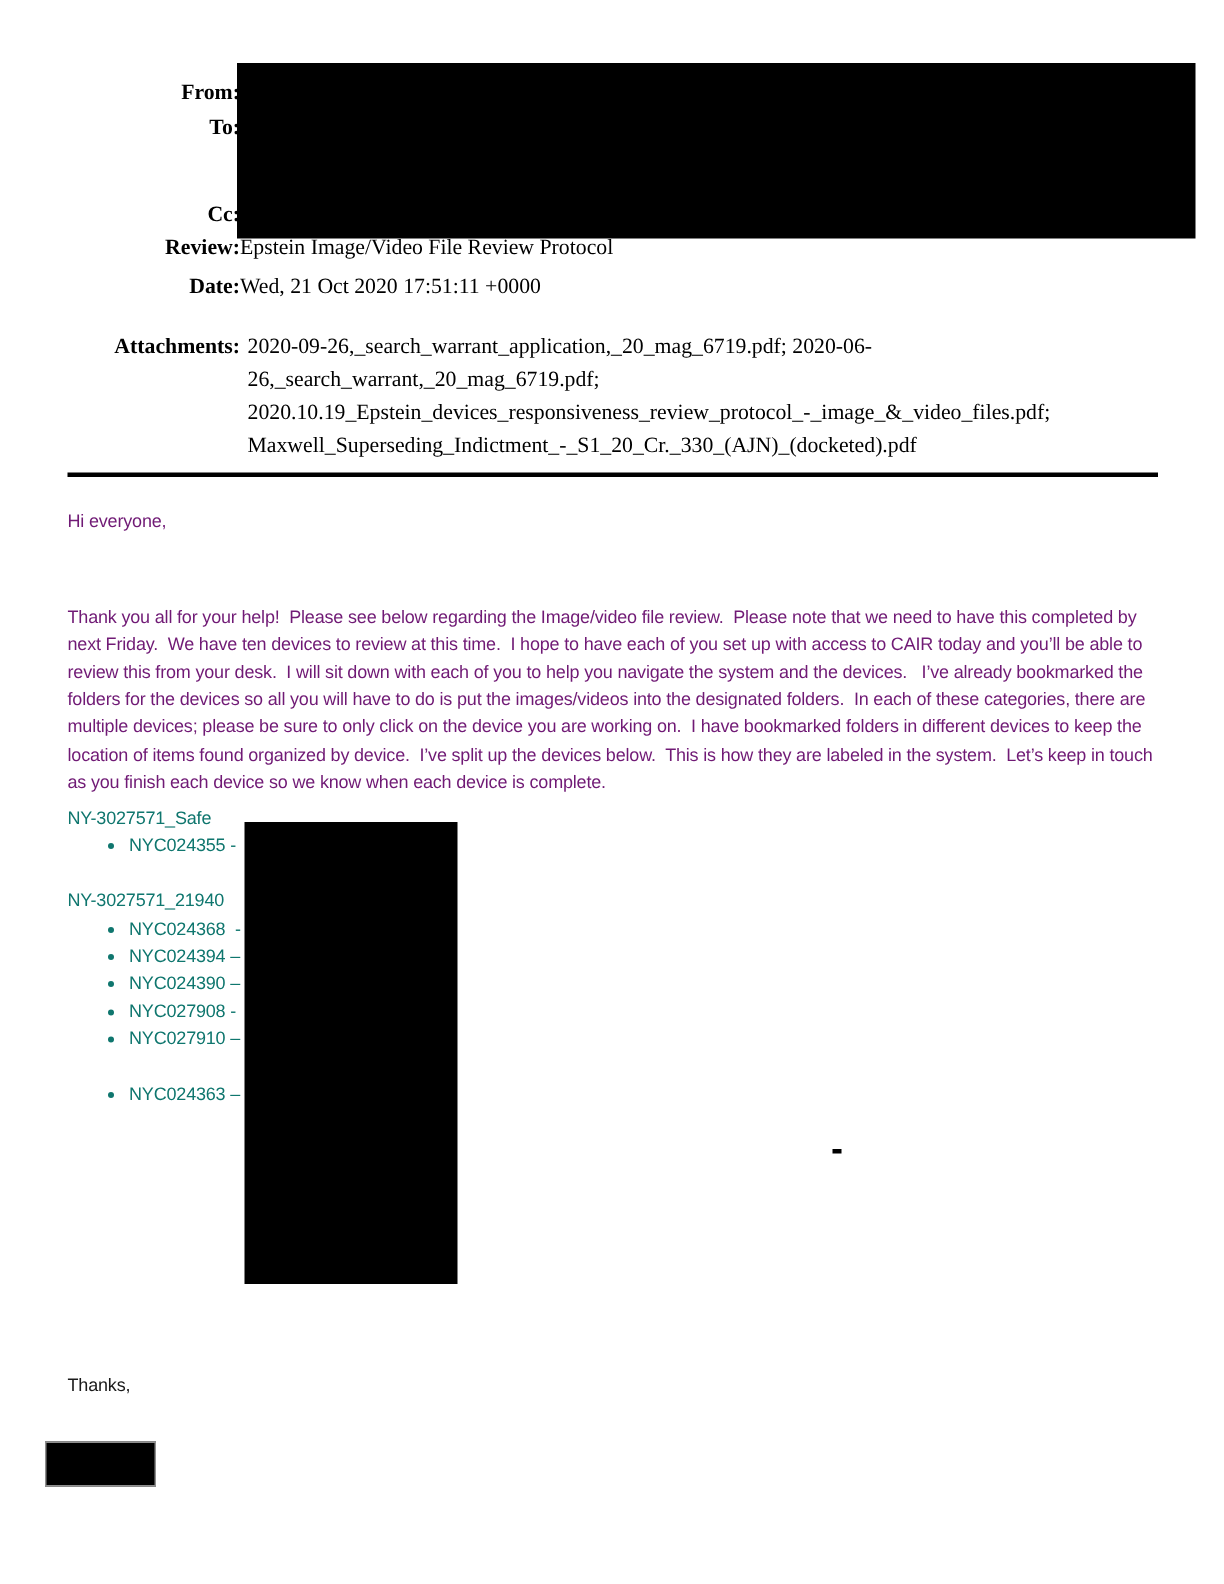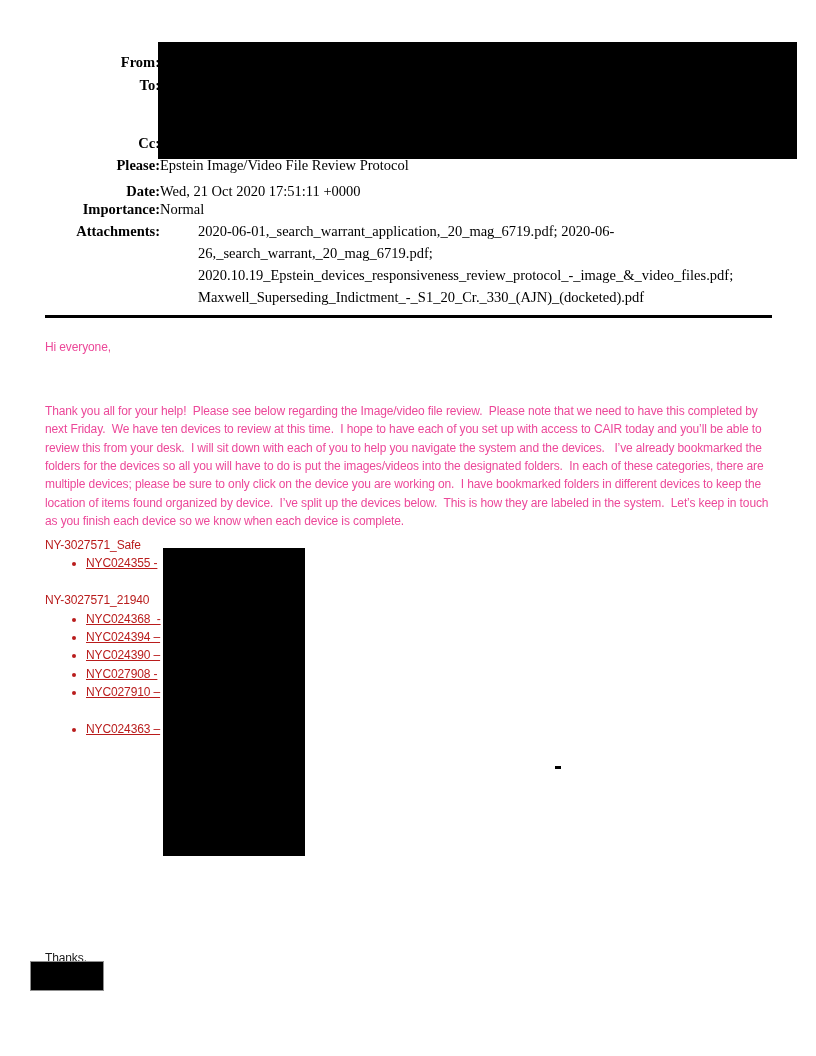--- a/index.html
+++ b/index.html
@@ -34,93 +34,89 @@
   .hvalue { margin-left: 0; white-space: nowrap; }
   .attach-lines { margin-left: 5px; }
   .attach-line { line-height: 22px; white-space: nowrap; }
 
   .row-from        { top: 51px; }
   .row-to          { top: 74px; }
   .row-cc          { top: 132px; }
   .row-subject     { top: 154px; }
   .row-date        { top: 180px; }
   .row-importance  { top: 198px; }
-  .row-attachments { top: 220px; gap: 33px; }
+  .row-attachments { top: 220px; }
 
   
   .redaction { position: absolute; background: #000000; }
   .header-redaction    { left: 158px; top: 42px;  width: 639px; height: 117px; }
   .device-redaction    { left: 163px; top: 548px; width: 142px; height: 308px; z-index: 5; }
   .signature-redaction { left: 30px;  top: 961px; width: 72px;  height: 28px;  border: 1px solid #8f8f8f; z-index: 6; }
   .stray-dash { position: absolute; left: 555px; top: 766px; width: 6px; height: 3px; background: #000000; }
 
   
   .rule { position: absolute; left: 45px; top: 315px; width: 727px; height: 3px; background: #000000; }
 
   
   .para {
     position: absolute;
     left: 45px;
     width: 729px;
     font-size: 12px;
     line-height: 18.35px;
     letter-spacing: -0.12px;
     white-space: pre-wrap;
-    color: #ec4899;
+    color: #701a75;
   }
   .greeting  { top: 338px; }
   .main-para { top: 374px; margin-top: 28px; }
   .closing   { top: 896px; }
-  .signoff   { position: absolute; left: 45px; top: 949px; font-size: 12px; line-height: 18.35px; letter-spacing: -0.12px; color: #1a1a1a; }
+  .signoff   { position: absolute; left: 45px; top: 914px; font-size: 12px; line-height: 18.35px; letter-spacing: -0.12px; color: #1a1a1a; }
 
   
   .devices {
     position: absolute;
     left: 45px;
     top: 536px;
     width: 500px;
     font-size: 12px;
     letter-spacing: -0.12px;
-    color: #b91c1c;
+    color: #0f766e;
   }
   .dev-section { margin-bottom: 18.4px; }
   .dev-title { line-height: 18.4px; white-space: pre; }
   .devices ul { margin: 0; padding-left: 41px; list-style-type: disc; }
-  .devices li { line-height: 18.4px; white-space: pre; text-decoration: underline; }
+  .devices li { line-height: 18.4px; white-space: pre; }
 </style>
 </head>
 <body>
 
 <div class="page">
 
   <div class="hrow row-from">
     <span class="hlabel">From:</span>
   </div>
   <div class="hrow row-to">
     <span class="hlabel">To:</span>
   </div>
   <div class="hrow row-cc">
     <span class="hlabel">Cc:</span>
   </div>
   <div class="hrow row-subject">
-    <span class="hlabel">Please:</span>
+    <span class="hlabel">Review:</span>
     <span class="hvalue">Epstein Image/Video File Review Protocol</span>
   </div>
   <div class="hrow row-date">
     <span class="hlabel">Date:</span>
     <span class="hvalue">Wed, 21 Oct 2020 17:51:11 +0000</span>
   </div>
-  <div class="hrow row-importance">
-    <span class="hlabel">Importance:</span>
-    <span class="hvalue">Normal</span>
-  </div>
   <div class="hrow row-attachments">
     <span class="hlabel">Attachments:</span>
     <span class="attach-lines">
-      <span class="attach-line" style="display:block">2020-06-01,_search_warrant_application,_20_mag_6719.pdf; 2020-06-</span>
+      <span class="attach-line" style="display:block">2020-09-26,_search_warrant_application,_20_mag_6719.pdf; 2020-06-</span>
       <span class="attach-line" style="display:block">26,_search_warrant,_20_mag_6719.pdf;</span>
       <span class="attach-line" style="display:block">2020.10.19_Epstein_devices_responsiveness_review_protocol_-_image_&amp;_video_files.pdf;</span>
       <span class="attach-line" style="display:block">Maxwell_Superseding_Indictment_-_S1_20_Cr._330_(AJN)_(docketed).pdf</span>
     </span>
   </div>
 
   <div class="redaction header-redaction"></div>
 
   <div class="rule"></div>
 

